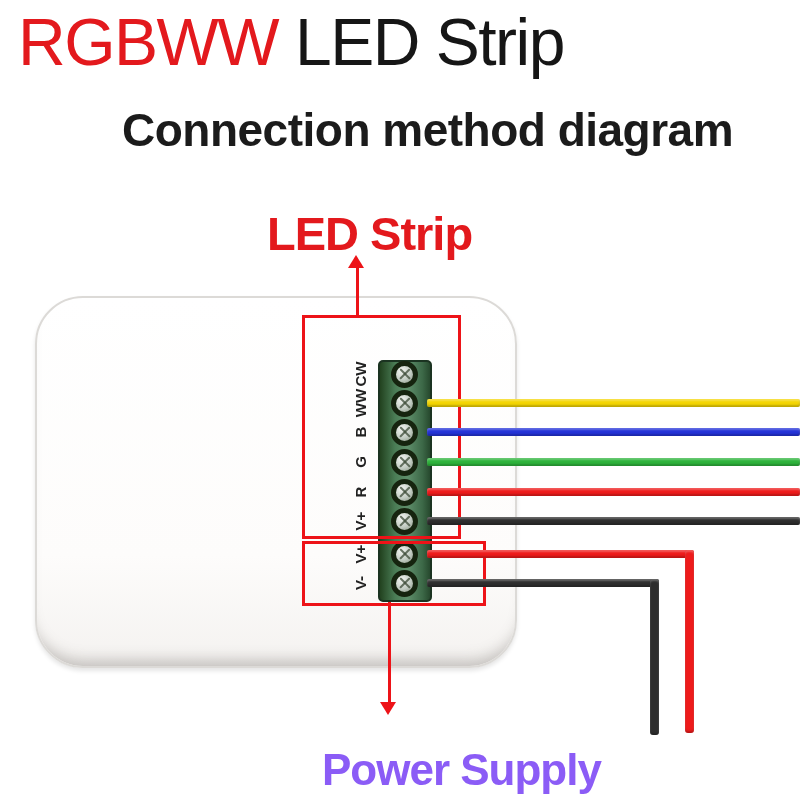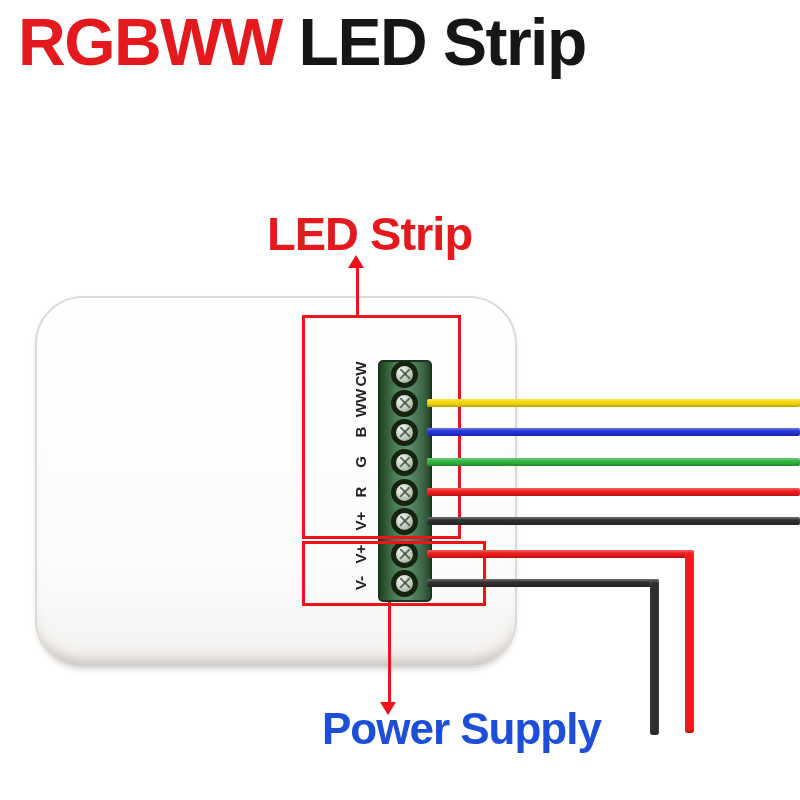--- a/index.html
+++ b/index.html
@@ -1,28 +1,28 @@
 <!DOCTYPE html>
 <html><head>
 <meta charset="utf-8">
 <style>
   html,body{margin:0;padding:0;background:#ffffff;}
   .canvas{position:relative;width:800px;height:800px;background:#ffffff;overflow:hidden;
           font-family:"Liberation Sans", sans-serif;}
 
   
-  .title{position:absolute;left:18px;top:6px;font-size:66px;font-weight:bold;
+  .title{position:absolute;left:18px;top:6px;font-size:66px;font-weight:normal;
          letter-spacing:-1.5px;line-height:72px;white-space:nowrap;color:#161616;}
   .title .red{color:#e3191d;}
   .subtitle{position:absolute;left:122px;top:103px;font-size:46px;font-weight:bold;
             letter-spacing:-0.5px;color:#1b1b1b;white-space:nowrap;}
   .ledstrip-label{position:absolute;left:267px;top:206px;font-size:47px;font-weight:bold;
             letter-spacing:-1px;color:#e3191d;white-space:nowrap;}
-  .power-label{position:absolute;left:322px;top:704px;font-size:44px;font-weight:bold;
-            letter-spacing:-1px;color:#1d4ed8;white-space:nowrap;z-index:8;}
+  .power-label{position:absolute;left:322px;top:745px;font-size:44px;font-weight:bold;
+            letter-spacing:-1px;color:#8b5cf6;white-space:nowrap;z-index:8;}
   .voltage-label{position:absolute;left:618px;top:736px;font-size:27px;font-weight:bold;
             color:#111;white-space:nowrap;z-index:8;}
 
   
   .device{position:absolute;left:35px;top:296px;width:478px;height:368px;border-radius:48px;
           background:linear-gradient(180deg,#ffffff 0%,#fdfcfb 70%,#f4f2f0 100%);
           border:2px solid #dcdad7;
           box-shadow:inset 0 -16px 14px -10px rgba(140,136,130,.45),
                      inset 0 4px 6px -4px rgba(255,255,255,.9),
                      0 3px 4px rgba(0,0,0,.10);
@@ -90,20 +90,21 @@
   .wire{position:absolute;height:8px;border-radius:2px;z-index:6;
         box-shadow:inset 0 2px 2px rgba(255,255,255,.28), inset 0 -2px 2px rgba(0,0,0,.22);}
   .wire.vert{width:9px;border-radius:3px;}
 </style>
 </head>
 <body>
 
 <div class="canvas">
 
   <div class="title"><span class="red">RGBWW</span><span> LED Strip</span></div>
+  <div class="subtitle">Connection method diagram</div>
 
   <div class="ledstrip-label">LED Strip</div>
   <div class="arrow-head head-up"></div>
   <div class="arrow-shaft" style="left:356px;top:266px;width:3px;height:50px;"></div>
 
   <div class="device"></div>
   <div class="dline left"></div>
   <div class="dline right"></div>
 
   <div class="device-title">WiFi Controller</div>

